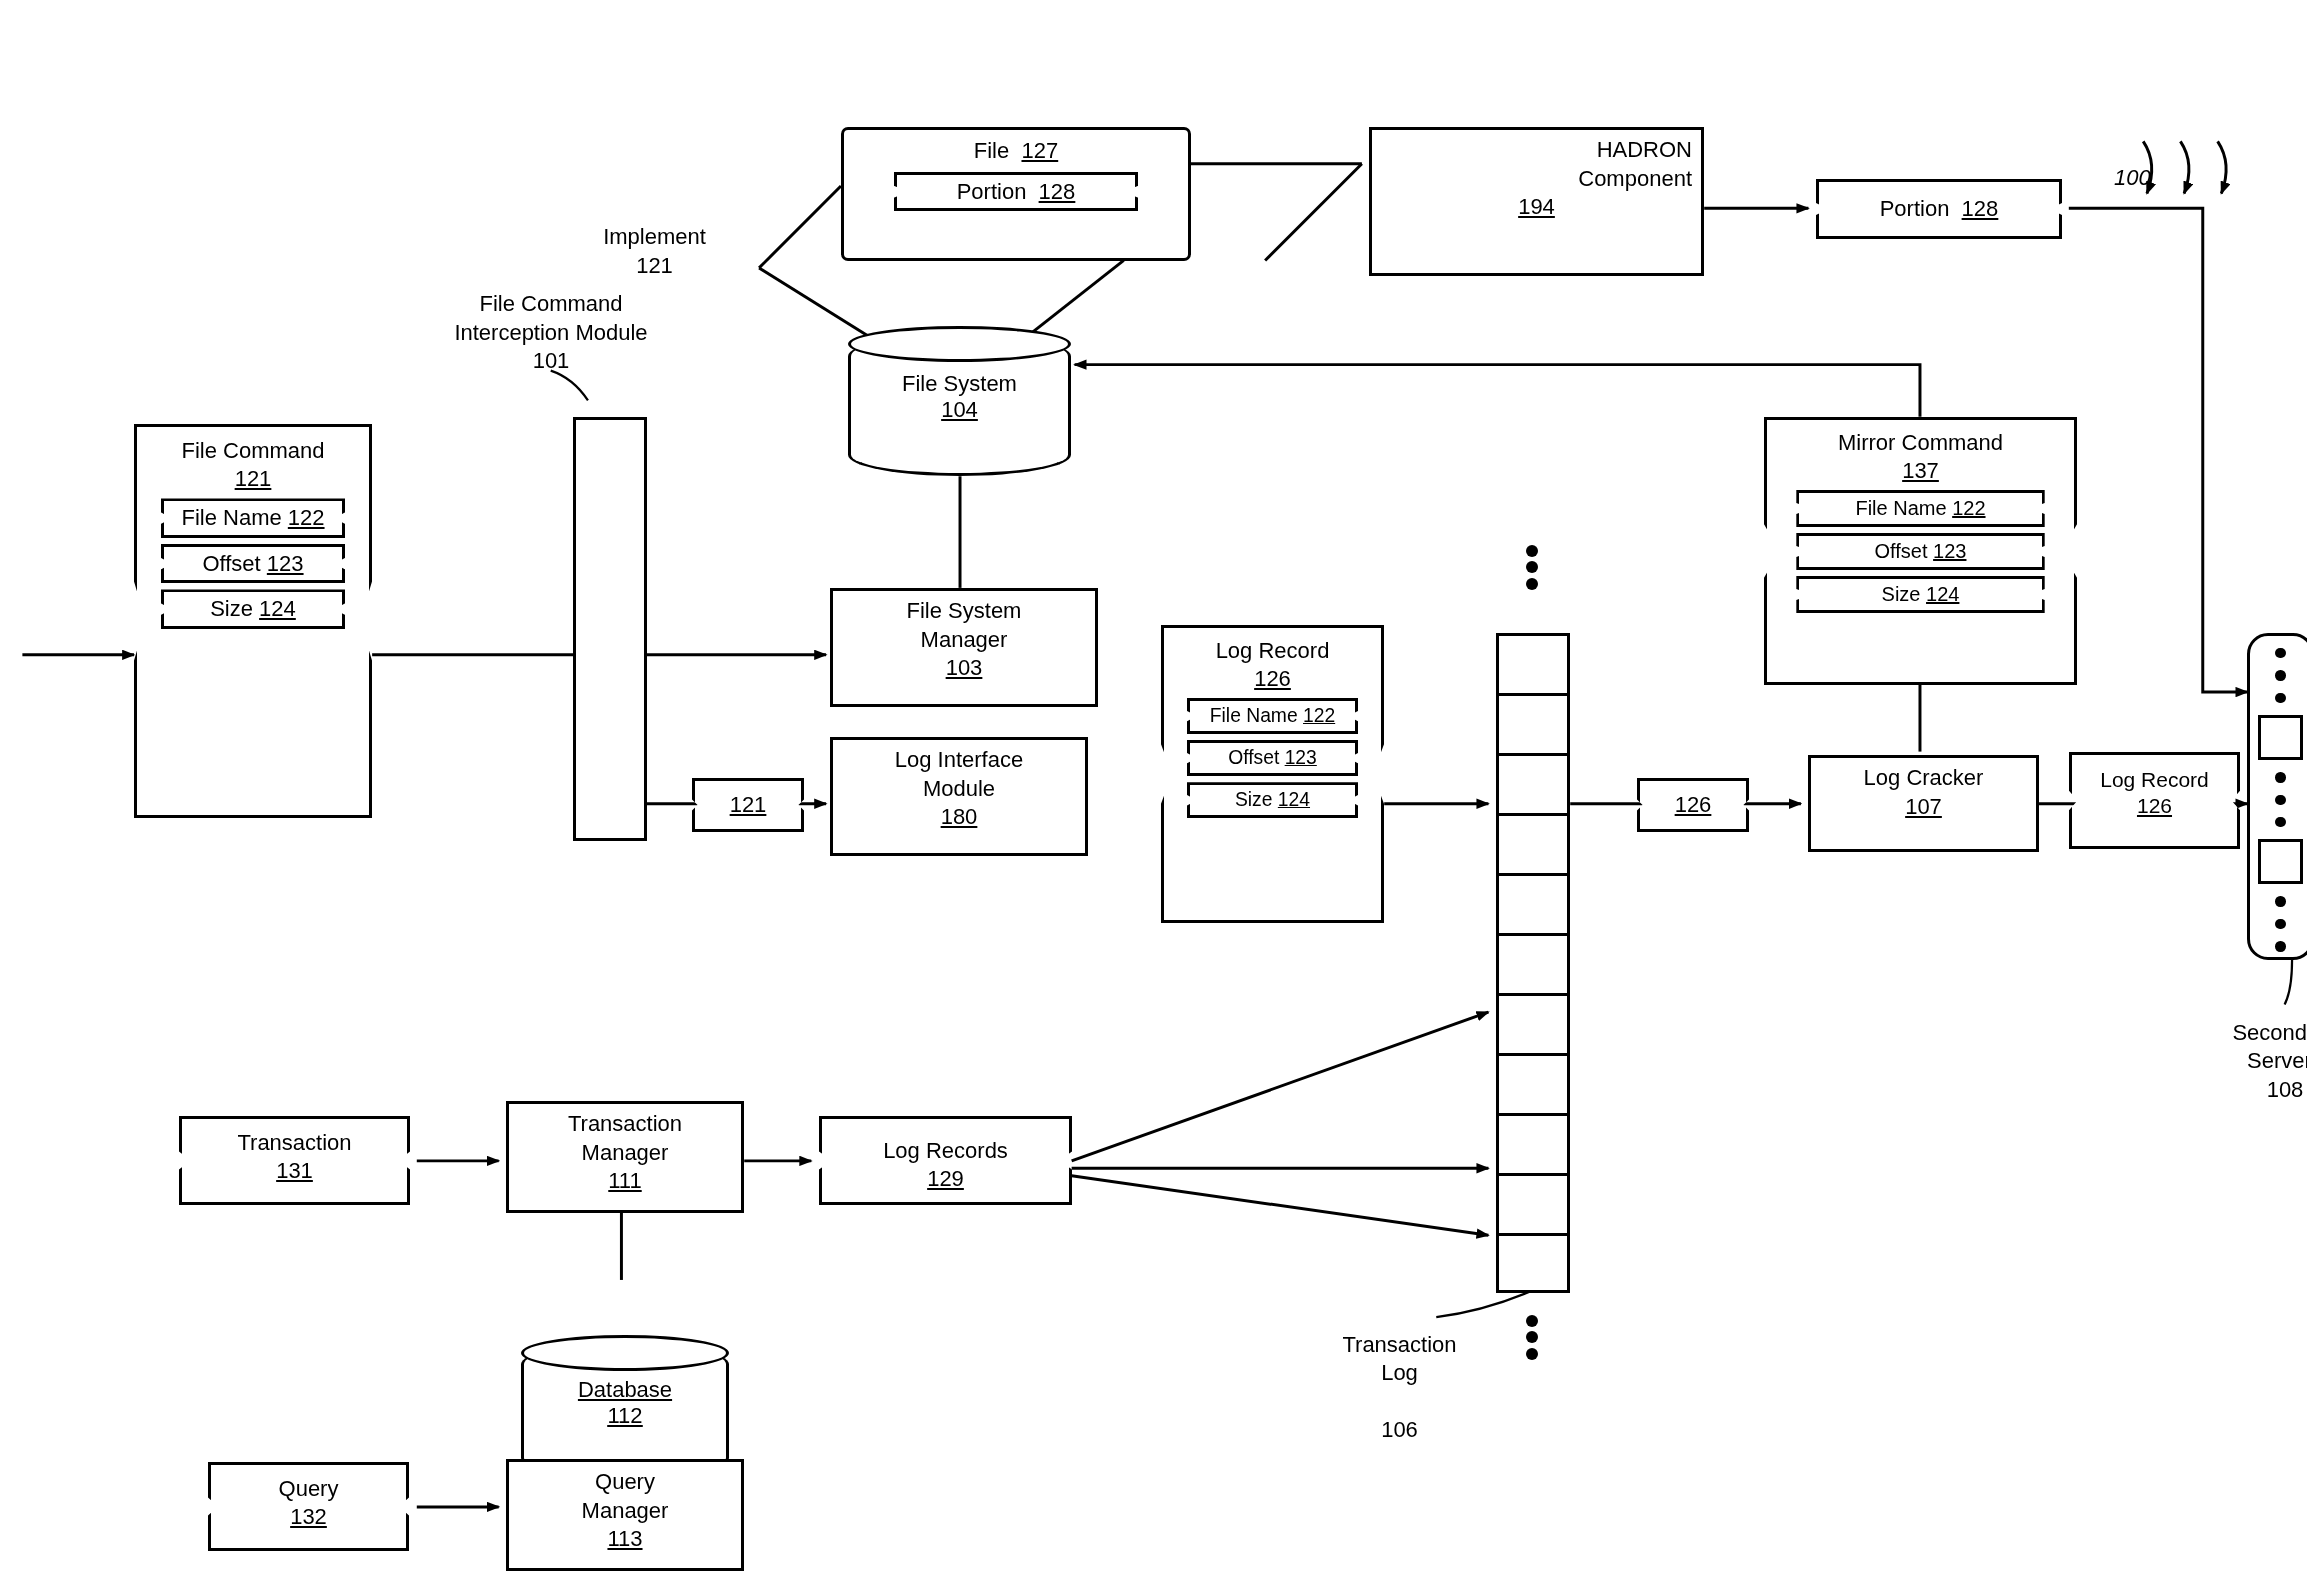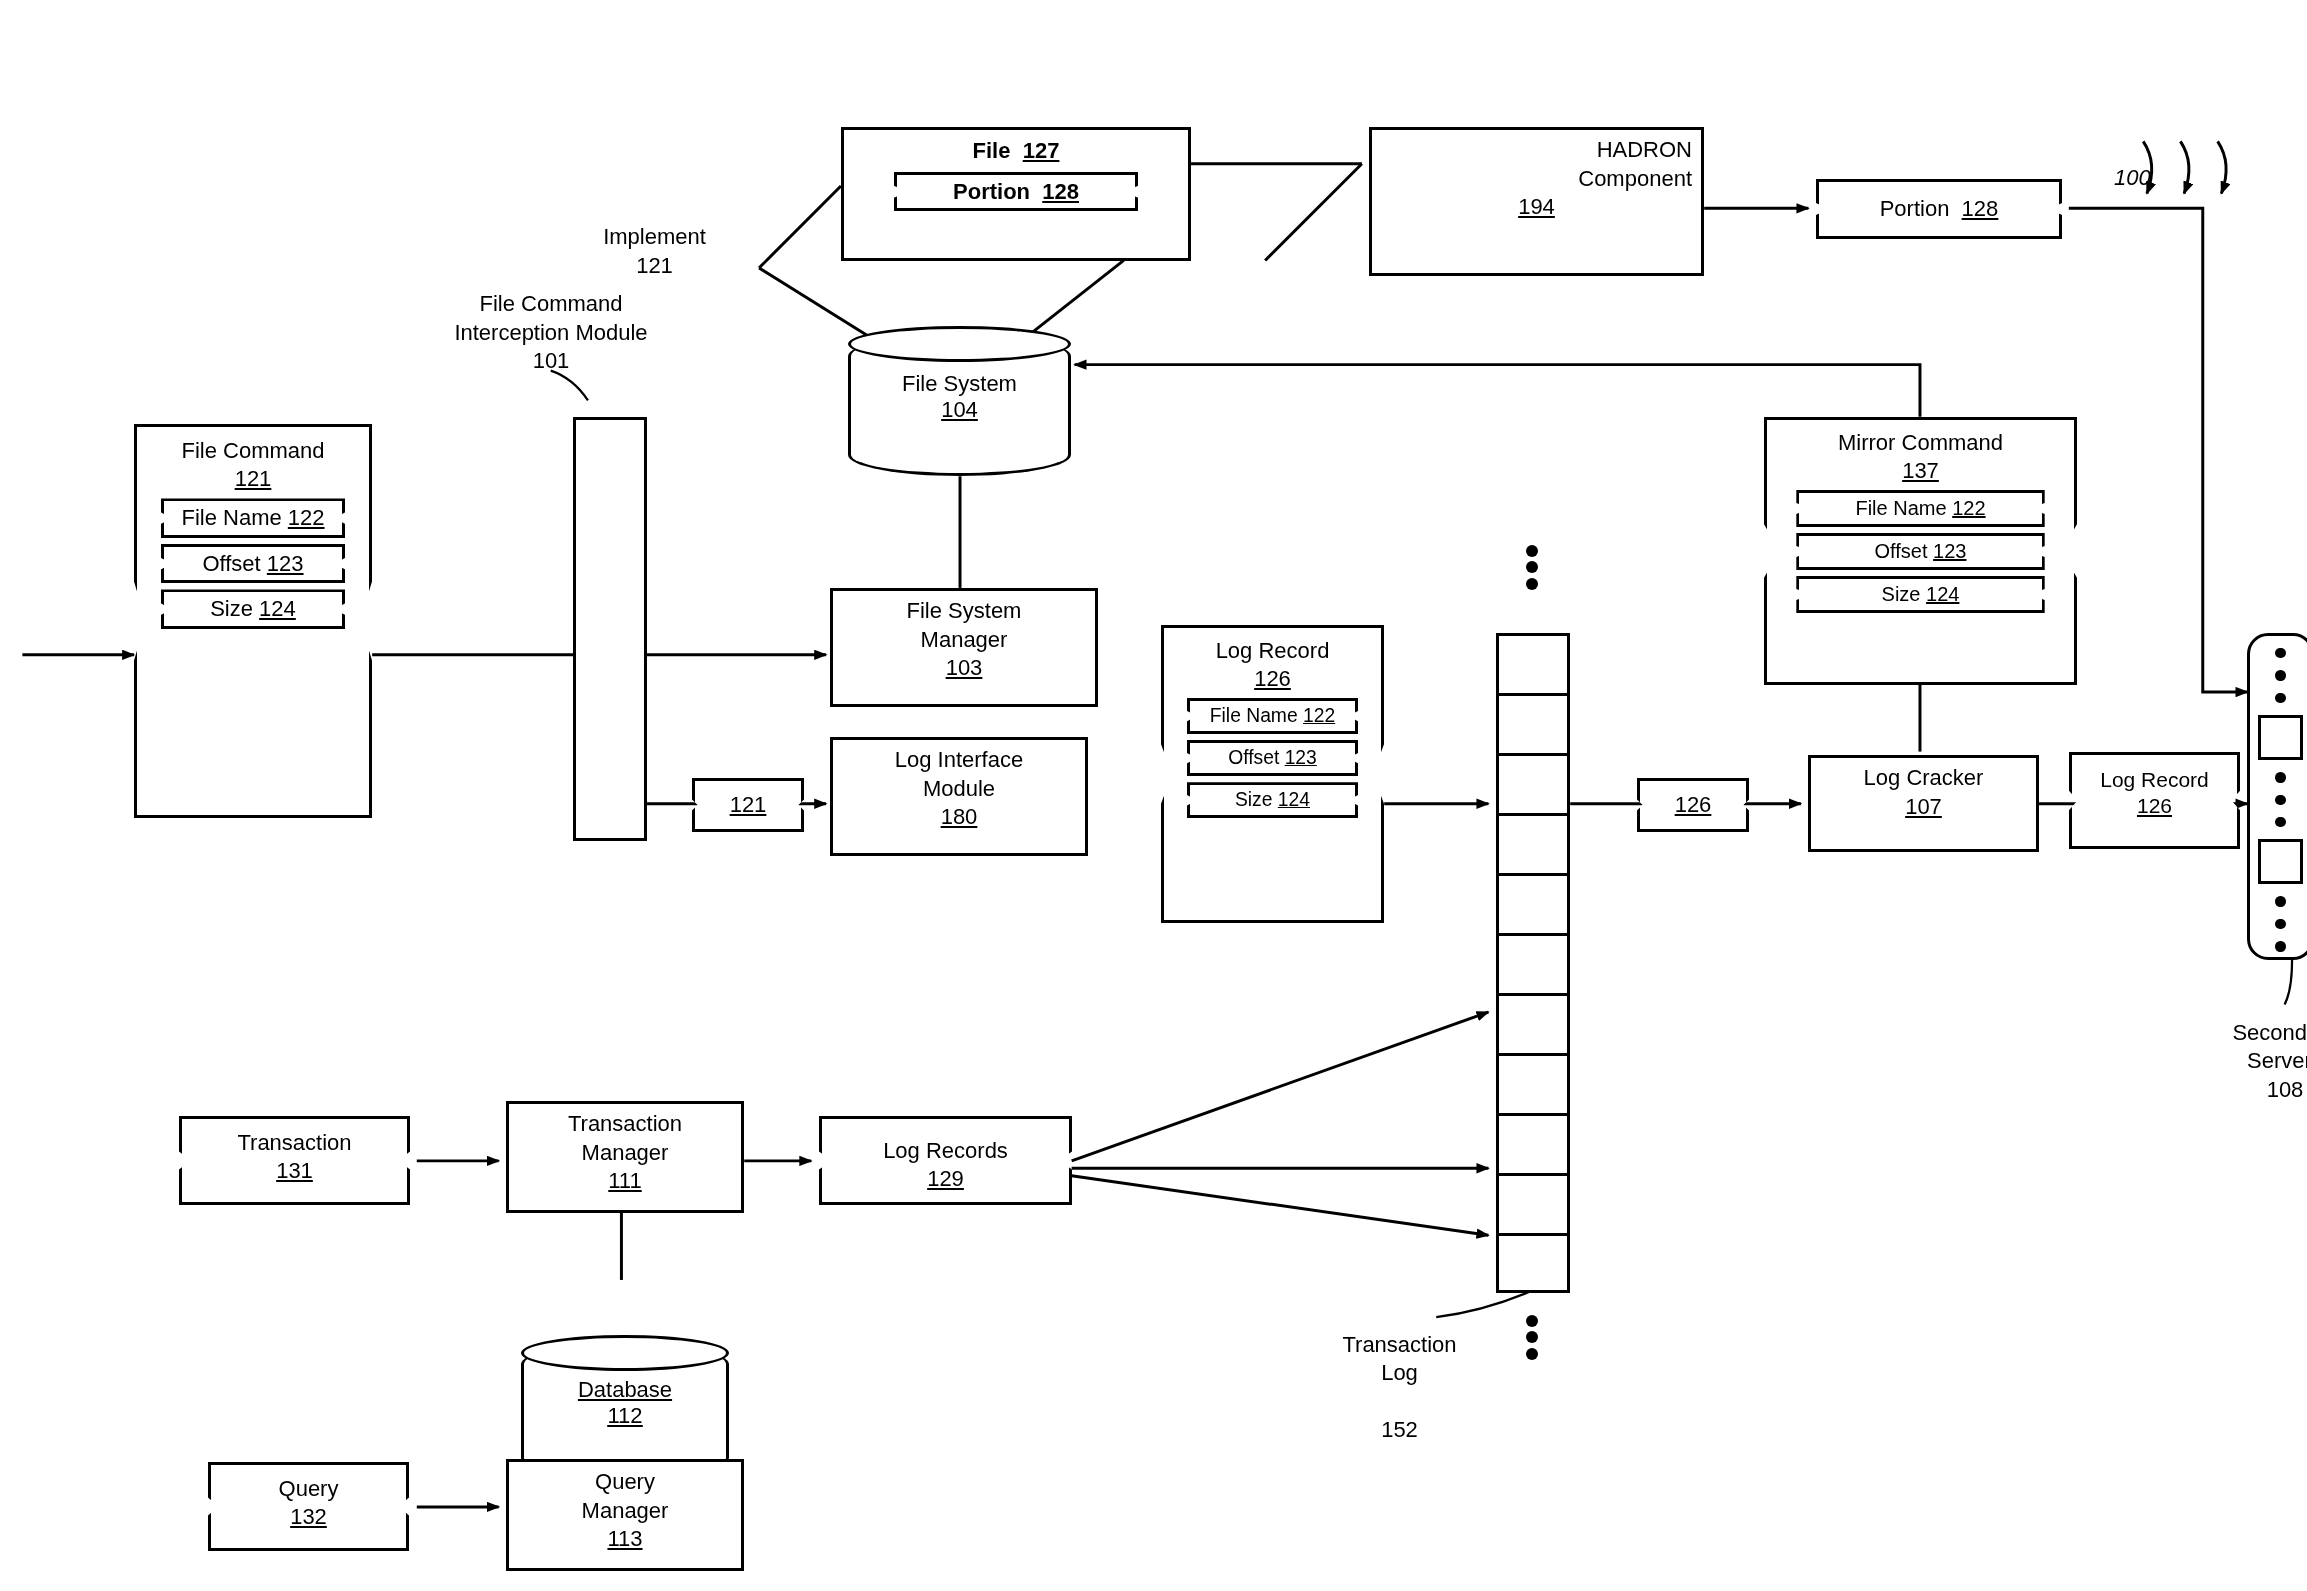--- a/index.html
+++ b/index.html
@@ -14,21 +14,21 @@
     position: relative;
   }
   .box {
     position: absolute;
     border: 3px solid #000;
     background: #fff;
     text-align: center;
     padding: 6px 9px;
     line-height: 1.3;
   }
-  .rounded { border-radius: 0; font-weight: bold; }
+  .rounded { border-radius: 7px; }
   
   .banner {
     position: absolute;
     background: #fff;
     border: 3px solid #000;
     text-align: center;
     padding: 4.5px 7.4px;
     line-height: 1.25;
     clip-path: polygon(
       0% 0%, 100% 0%,
@@ -294,21 +294,21 @@
   <div class="dotv" style="display:block;"></div>
 </div>
 <div class="label" style="left:1521px; top:1310px;">
   <div class="dotv" style="display:block;"></div>
   <div class="dotv" style="display:block;"></div>
   <div class="dotv" style="display:block;"></div>
 </div>
 <div class="label" style="left:1310px; top:1302px; width:179px; white-space:pre-line;">
   <span>Transaction
 Log</span><br>
-  <span>152</span>
+  <span>106</span>
 </div>
 
 <div class="banner" style="left:1637px; top:778px; width:112px; height:54px; padding-top:10.4px;">
   <span class="under">126</span>
 </div>
 
 <div class="box" style="left:1808px; top:755px; width:231px; height:97px;">
   <div>Log Cracker</div>
   <div class="under">107</div>
 </div>

